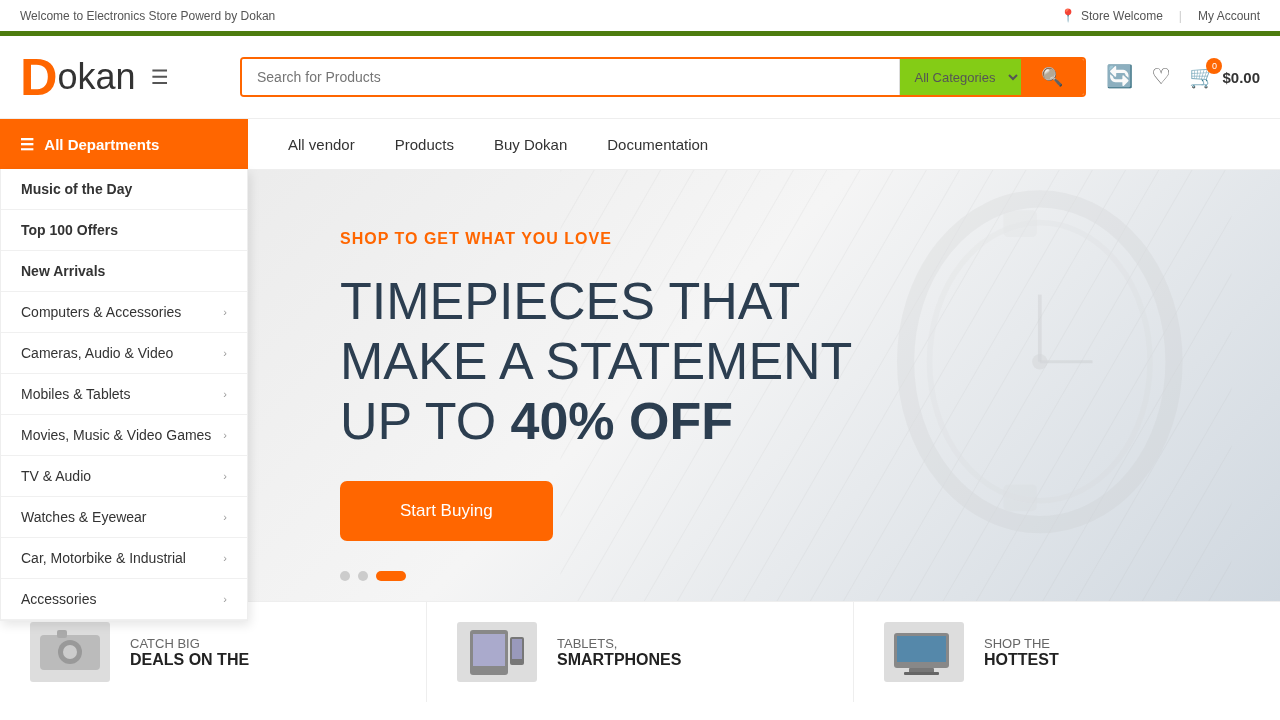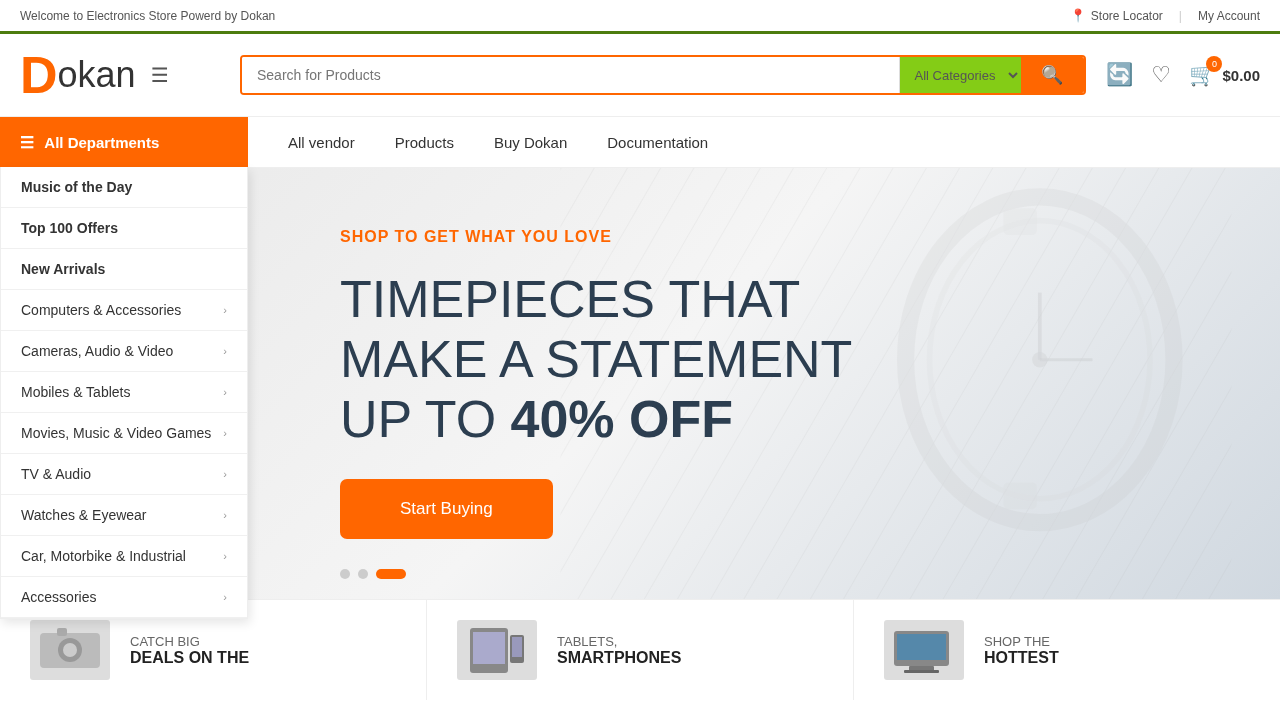--- a/index.html
+++ b/index.html
@@ -1,21 +1,21 @@
 <!DOCTYPE html>
 <html><head>
   <meta charset="utf-8">
   <style>
     * { margin: 0; padding: 0; box-sizing: border-box; }
     body { font-family: Arial, sans-serif; font-size: 14px; color: #333; background: #fff; width: 1280px; overflow-x: hidden; }
 
     
     .top-bar {
       background: #fff;
-      border-bottom: 3px solid #4d7c0f;
+      border-bottom: 5px solid #4d7c0f;
       padding: 8px 20px;
       display: flex;
       justify-content: space-between;
       align-items: center;
       font-size: 12px;
       color: #555;
       gap: 21px;
     }
     .top-bar-right {
       display: flex;
@@ -336,21 +336,21 @@
     }
   </style>
 </head>
 <body>
 
 <div class="top-bar">
   <span>Welcome to Electronics Store Powerd by Dokan</span>
   <div class="top-bar-right">
     <div class="store-locator">
       <span class="pin-icon">📍</span>
-      <span>Store Locator</span>
+      <span>Store Welcome</span>
     </div>
     <span class="divider">|</span>
     <span class="my-account-link">My Account</span>
   </div>
 </div>
 
 <div class="header">
   <div class="logo-area">
     <div class="logo">
       <span class="logo-d">D</span>

